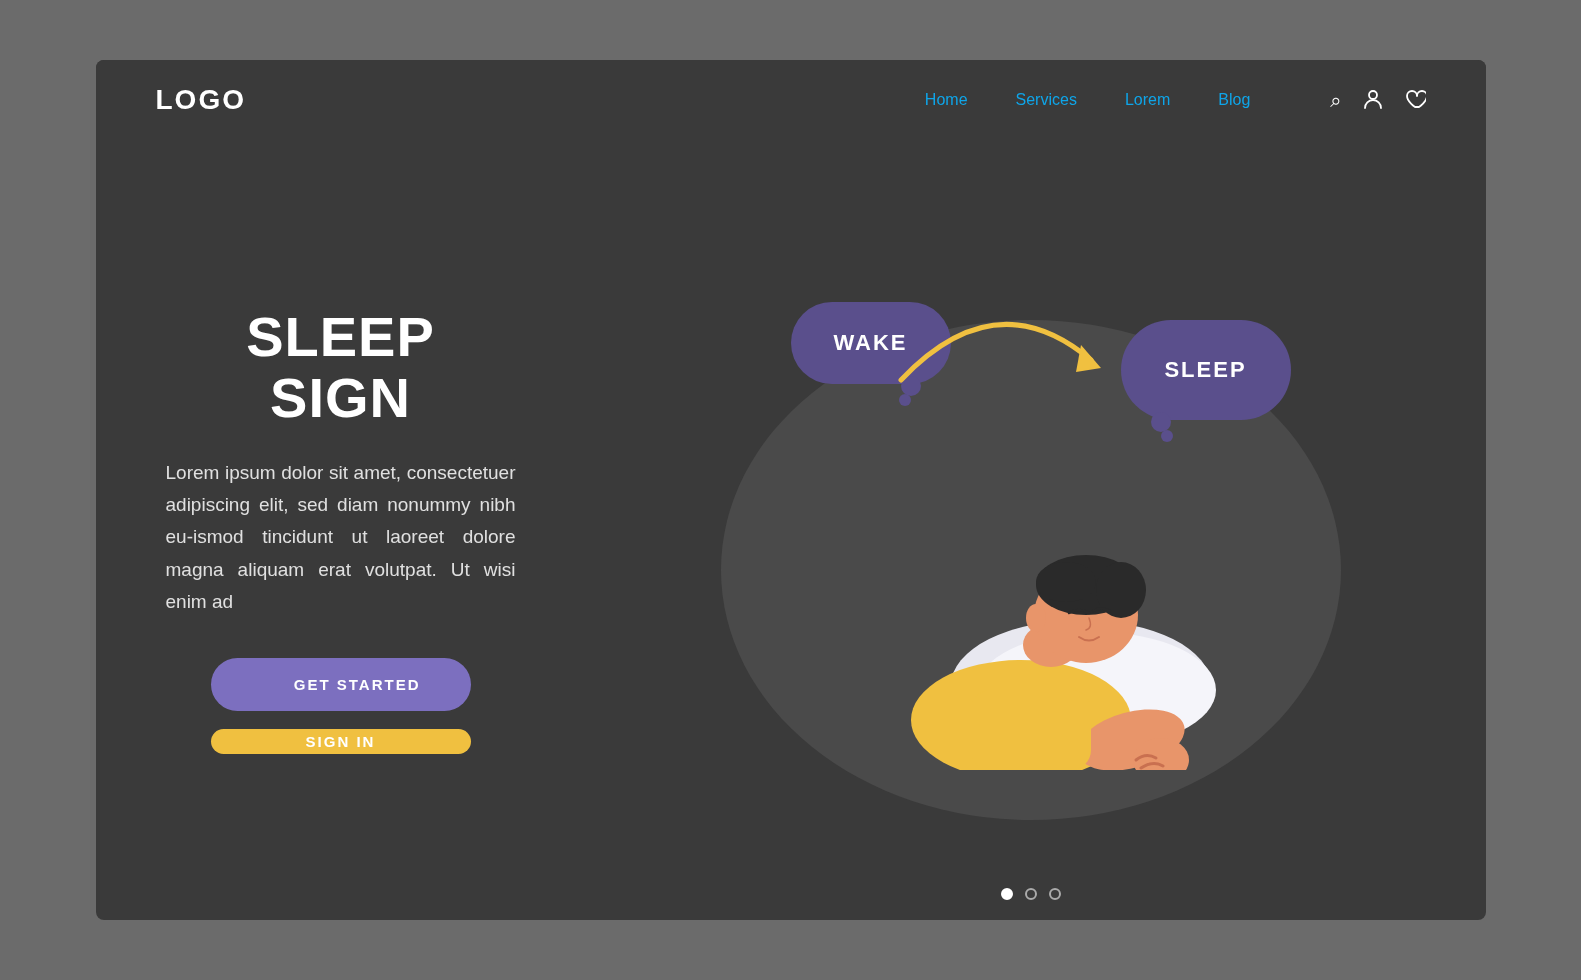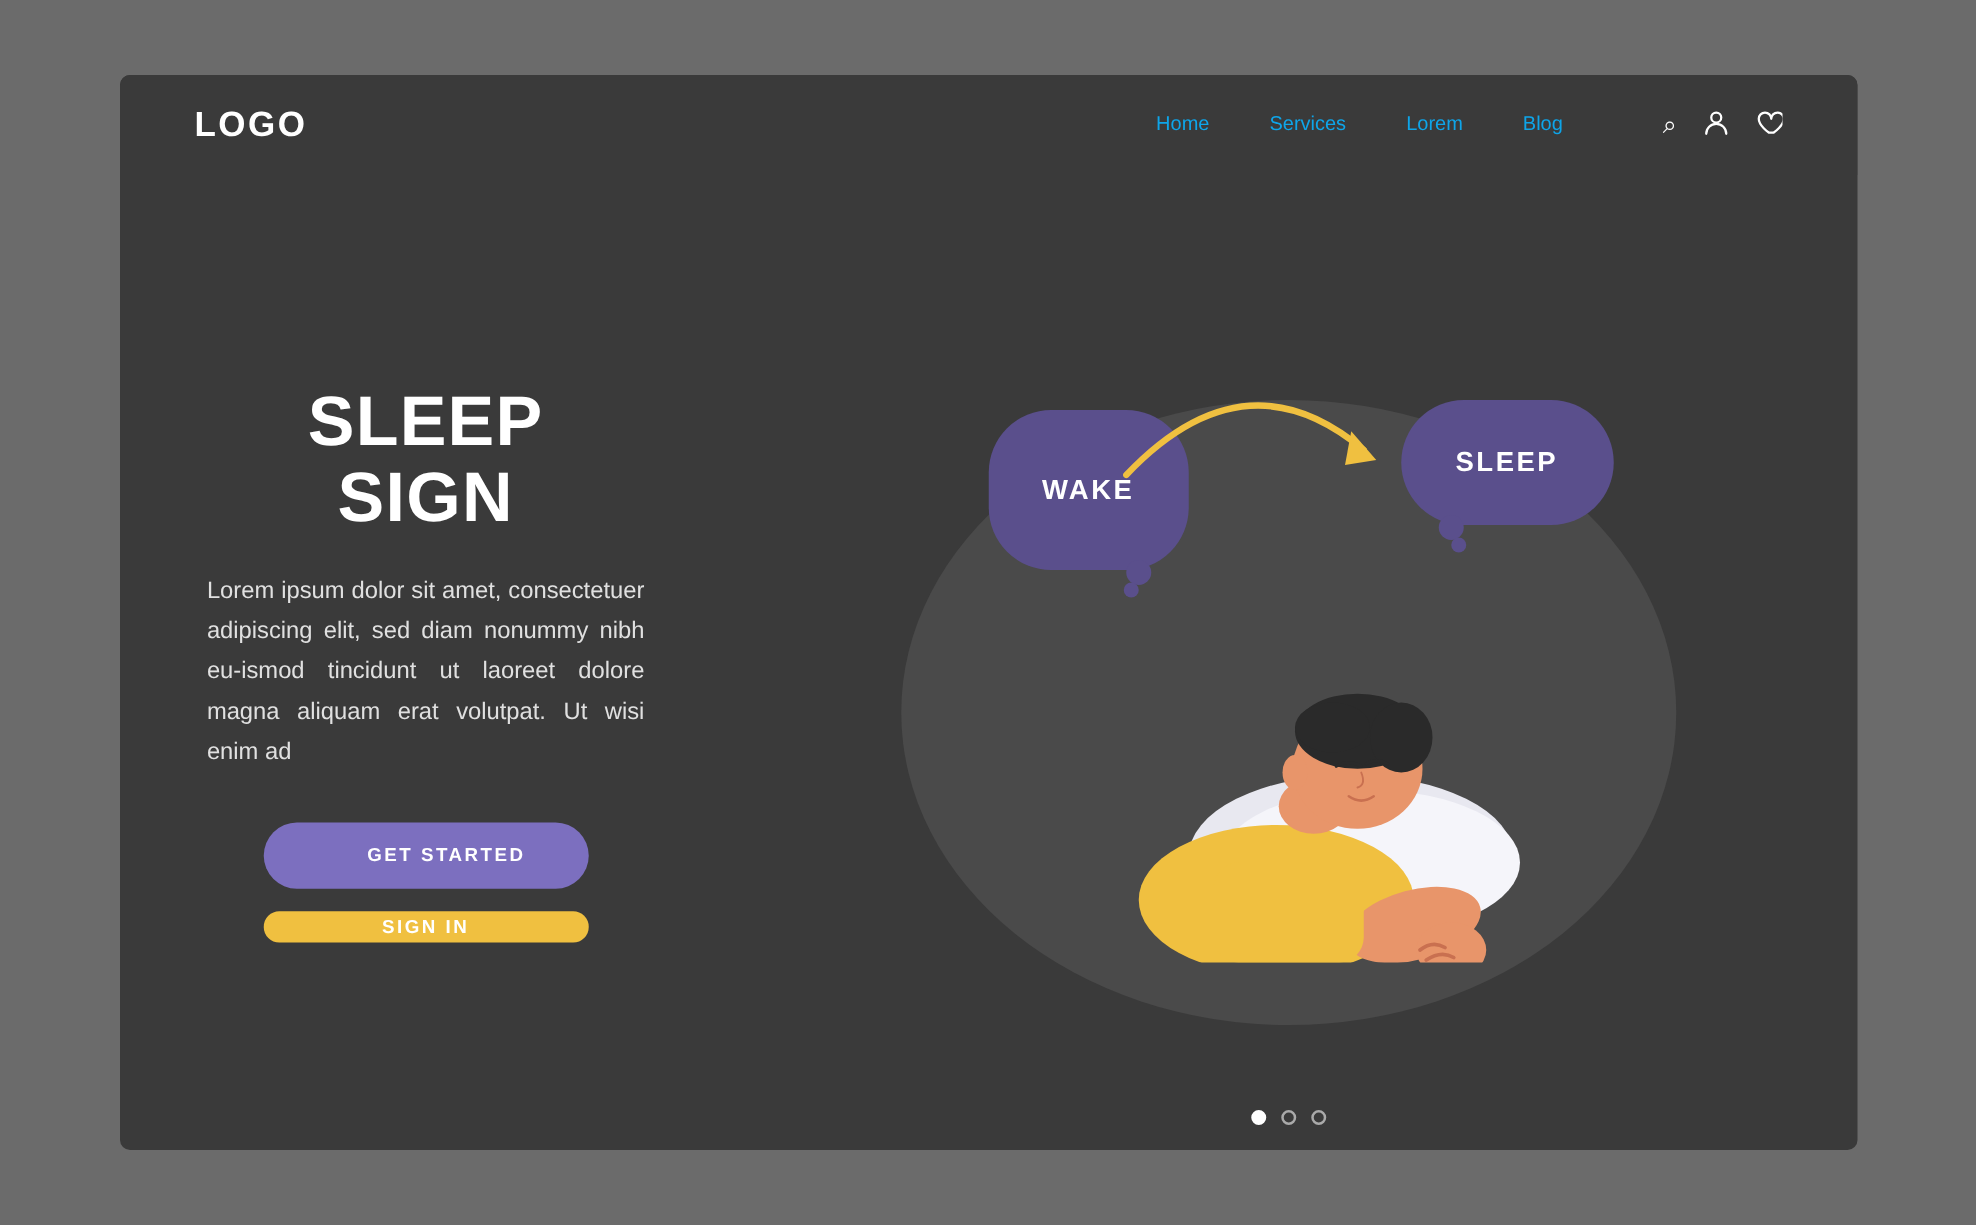--- a/index.html
+++ b/index.html
@@ -177,22 +177,22 @@
       content: '';
       position: absolute;
       bottom: -22px;
       width: 12px;
       height: 12px;
       background: #5a4f8c;
       border-radius: 50%;
     }
     .wake-bubble {
       width: 160px;
-      height: 128px;
-      top: 38px;
+      height: 82px;
+      top: 12px;
       left: 50px;
       align-items: center;
     }
     .wake-bubble::before { right: 30px; }
     .wake-bubble::after { right: 40px; }
     .sleep-bubble {
       width: 170px;
       height: 100px;
       top: 30px;
       right: 30px;

